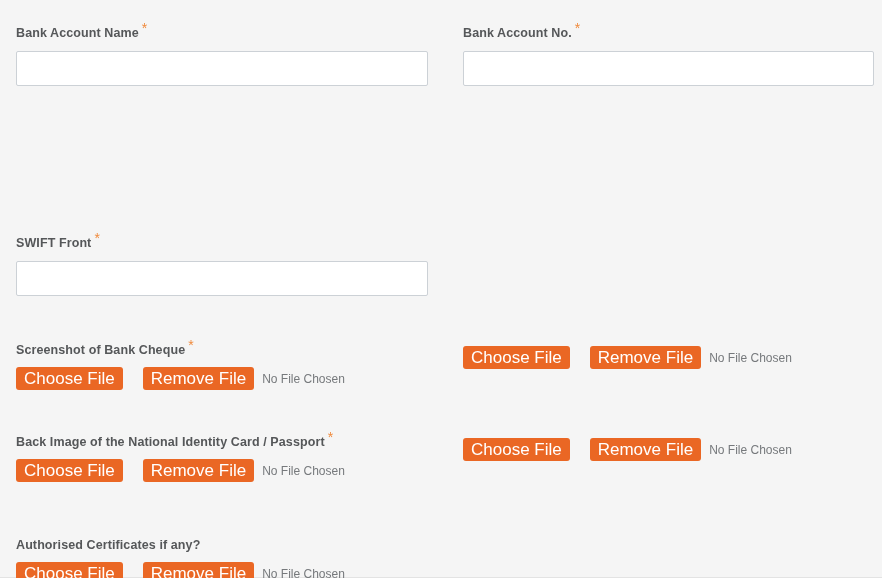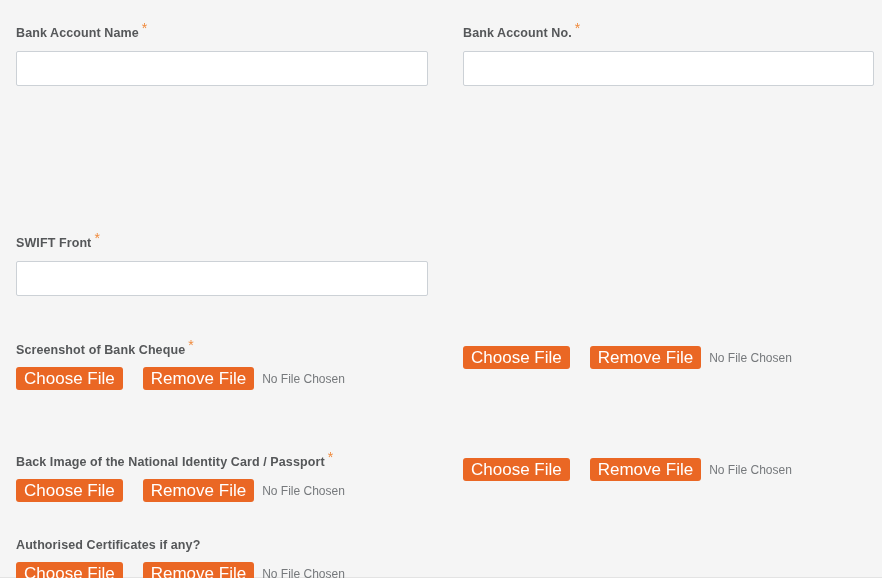--- a/index.html
+++ b/index.html
@@ -106,21 +106,21 @@
     margin-left: 8px;
     font-size: 12px;
     color: #76797c;
     white-space: nowrap;
   }
   
   #row-1 { top: 20px; }
   #row-2 { top: 126px; }
   #row-3 { top: 230px; }
   #row-4 { top: 337px; }
-  #row-5 { top: 449px; }
+  #row-5 { top: 429px; }
   #row-6 { top: 538px; }
 </style>
 </head>
 <body>
 
 <div class="form-page">
 
   <div class="row" id="row-1">
     <div class="col col-left">
       <label class="field-label"><span>Bank Account Name</span><span class="req-star">*</span></label>

